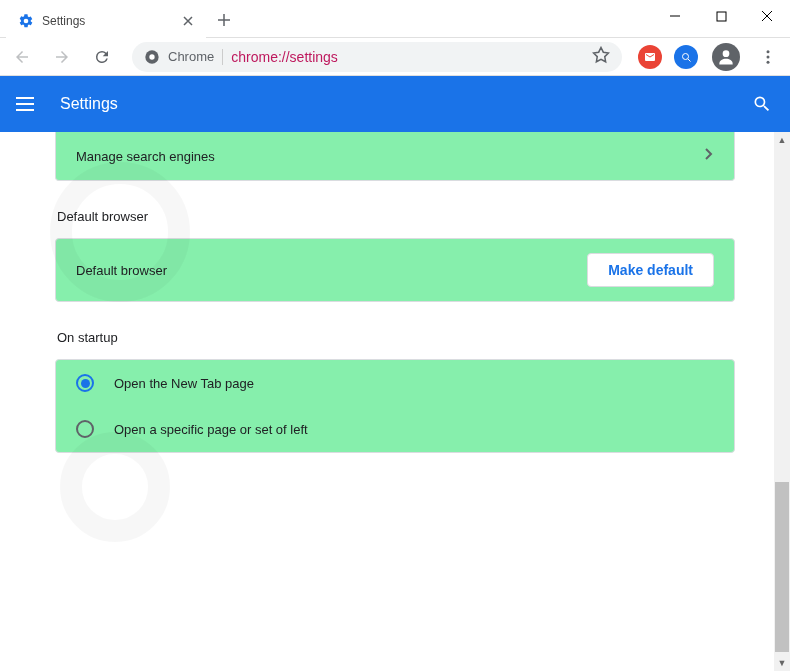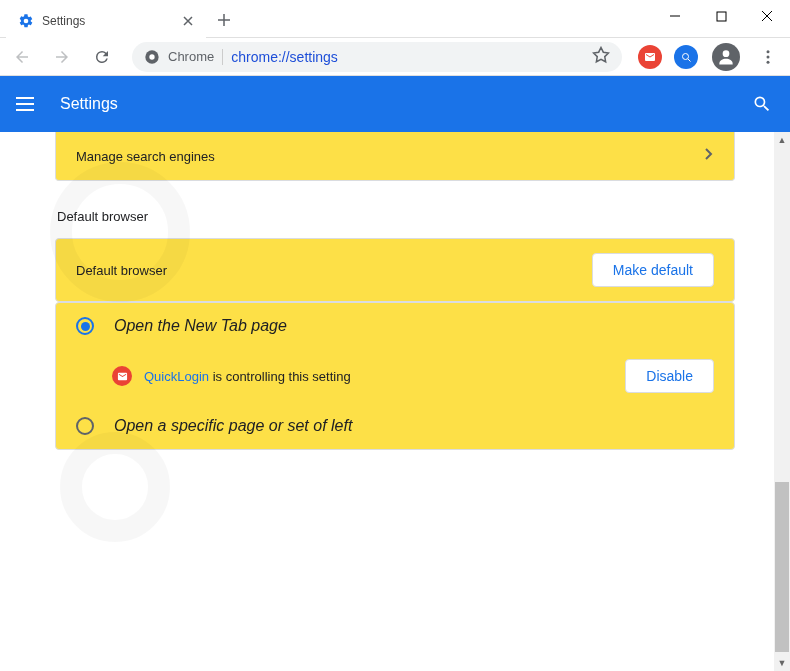--- a/index.html
+++ b/index.html
@@ -16,21 +16,21 @@
     .win-btn { width: 46px; height: 32px; display: flex; align-items: center; justify-content: center; cursor: pointer; }
     
     
     .toolbar { height: 38px; background: #fff; display: flex; align-items: center; padding: 0 6px; gap: 8px; border-bottom: 1px solid #e0e0e0; }
     .nav-btn { width: 32px; height: 32px; display: flex; align-items: center; justify-content: center; color: #5f6368; cursor: pointer; border-radius: 50%; }
     .nav-btn.disabled { opacity: 0.4; }
     .omnibox { flex: 1; height: 30px; background: #f1f3f4; border-radius: 15px; display: flex; align-items: center; padding: 0 12px; margin: 0 6px; gap: 8px; }
     .omnibox-icon { width: 16px; height: 16px; display: flex; align-items: center; justify-content: center; }
     .omnibox-chrome { font-size: 13px; color: #5f6368; }
     .omnibox-divider { width: 1px; height: 16px; background: #ccc; }
-    .omnibox-url { font-size: 14px; color: #1d4ed8; flex: 1; }
+    .omnibox-url { font-size: 14px; color: #be185d; flex: 1; }
     .star-btn { color: #5f6368; }
     .ext-icon { width: 24px; height: 24px; border-radius: 50%; display: flex; align-items: center; justify-content: center; margin: 0 2px; cursor: pointer; }
     .ext-red { background: #ea4335; }
     .ext-blue { background: #1a73e8; }
     .avatar { width: 28px; height: 28px; border-radius: 50%; background: #5f6368; display: flex; align-items: center; justify-content: center; margin: 0 4px; cursor: pointer; }
     .menu-dots { width: 32px; height: 32px; display: flex; align-items: center; justify-content: center; cursor: pointer; color: #5f6368; }
     
     
     .settings-header { height: 56px; background: #1a73e8; display: flex; align-items: center; padding: 0 16px; color: #fff; }
     .menu-icon { width: 24px; height: 24px; margin-right: 20px; cursor: pointer; display: flex; flex-direction: column; justify-content: center; gap: 4px; }
@@ -38,36 +38,36 @@
     .settings-title { font-size: 16px; font-weight: 400; flex: 1; }
     .search-header-btn { width: 24px; height: 24px; cursor: pointer; display: flex; align-items: center; justify-content: center; }
     
     
     .content-wrap { position: relative; height: calc(671px - 38px - 38px - 56px); overflow: hidden; background: #fff; }
     .content { padding: 0 0 20px 0; width: 680px; margin: 0 auto; }
     .scrollbar-track { position: absolute; right: 0; top: 0; width: 16px; height: 100%; background: #f1f1f1; }
     .scrollbar-thumb { position: absolute; right: 1px; width: 14px; background: #c1c1c1; border-radius: 0; }
     .scrollbar-arrow { position: absolute; right: 0; width: 16px; height: 16px; background: #f1f1f1; display: flex; align-items: center; justify-content: center; font-size: 9px; color: #666; }
     
-    .card { border: 1px solid #dadce0; border-radius: 4px; background: #fde047; }
+    .card { border: 1px solid #dadce0; border-radius: 4px; background: #86efac; }
     .row { display: flex; align-items: center; padding: 14px 20px; min-height: 48px; }
     .row-clickable { cursor: pointer; }
     .row-label { font-size: 13px; color: #202124; }
     .row-sublabel { font-size: 13px; color: #5f6368; margin-top: 2px; }
     .row-text-col { flex: 1; }
     
     .section-title { font-size: 13px; color: #202124; margin: 28px 0 14px 2px; }
     
-    .outline-btn { border: 1px solid #dadce0; background: #fff; color: #1a73e8; font-size: 14px; padding: 8px 20px; border-radius: 4px; cursor: pointer; font-weight: 400; }
+    .outline-btn { border: 1px solid #dadce0; background: #fff; color: #1a73e8; font-size: 14px; padding: 8px 20px; border-radius: 4px; cursor: pointer; font-weight: 700; }
     
     .radio-row { display: flex; align-items: center; padding: 14px 20px; gap: 20px; cursor: pointer; }
     .radio { width: 18px; height: 18px; border: 2px solid #5f6368; border-radius: 50%; display: flex; align-items: center; justify-content: center; flex-shrink: 0; }
     .radio.selected { border-color: #1a73e8; }
     .radio-dot { width: 9px; height: 9px; background: #1a73e8; border-radius: 50%; }
-    .radio-label { font-size: 16px; color: #202124; font-style: italic; }
+    .radio-label { font-size: 13px; color: #202124; }
     
     .controlled-row { display: flex; align-items: center; padding: 10px 20px 10px 56px; gap: 12px; }
     .ext-badge { width: 20px; height: 20px; background: #ea4335; border-radius: 50%; display: flex; align-items: center; justify-content: center; flex-shrink: 0; }
     .controlled-text { font-size: 13px; color: #202124; flex: 1; }
     .controlled-text .ext-name { color: #1a73e8; }
     
     .advanced-row { display: flex; align-items: center; justify-content: center; padding: 30px 0 10px 0; gap: 8px; cursor: pointer; color: #202124; font-size: 14px; }
     
     
     .watermark { position: absolute; top: 50%; left: 50%; transform: translate(-50%, -50%) rotate(-8deg); font-size: 120px; font-weight: 700; color: rgba(0,0,0,0.04); pointer-events: none; white-space: nowrap; letter-spacing: -4px; }
@@ -210,38 +210,28 @@
     <div class="section-title">Default browser</div>
     <div class="card">
       <div class="row">
         <div class="row-text-col">
           <div class="row-label">Default browser</div>
         </div>
         <button class="outline-btn">Make default</button>
       </div>
     </div>
 
+    <div class="section-title">On startup</div>
     <div class="card">
       <div class="radio-row">
         <div class="radio selected">
             <div class="radio-dot"></div>
           </div>
         <div class="radio-label">Open the New Tab page</div>
       </div>
-      <div class="controlled-row">
-        <div class="ext-badge">
-          <svg width="11" height="11" viewBox="0 0 24 24" fill="#fff">
-              <path d="M20 4H4a2 2 0 0 0-2 2v12a2 2 0 0 0 2 2h16a2 2 0 0 0 2-2V6a2 2 0 0 0-2-2zm0 4l-8 5-8-5V6l8 5 8-5v2z"></path>
-            </svg>
-        </div>
-        <div class="controlled-text">
-          <span class="ext-name">QuickLogin</span><span> is controlling this setting</span>
-        </div>
-        <button class="outline-btn">Disable</button>
-      </div>
       <div class="radio-row">
         <div class="radio"></div>
         <div class="radio-label">Open a specific page or set of left</div>
       </div>
     </div>
 
   </div>
 
   <div class="scrollbar-track">
     <div class="scrollbar-arrow" style="top:0">▲</div>

